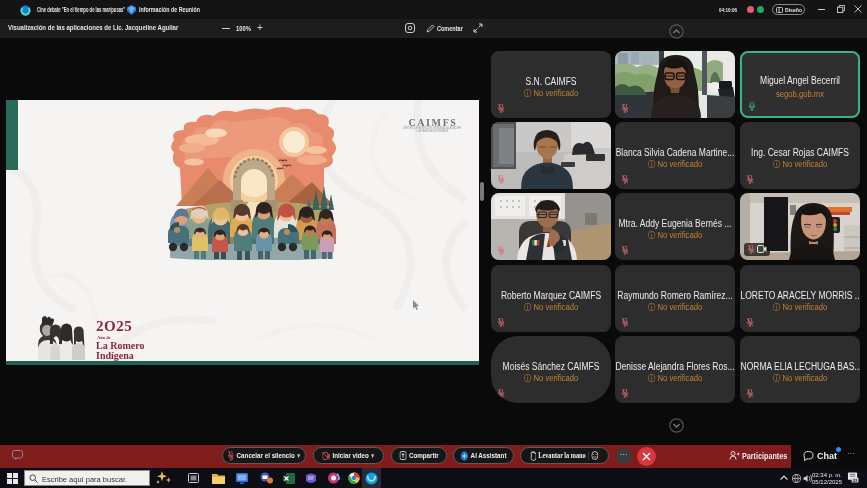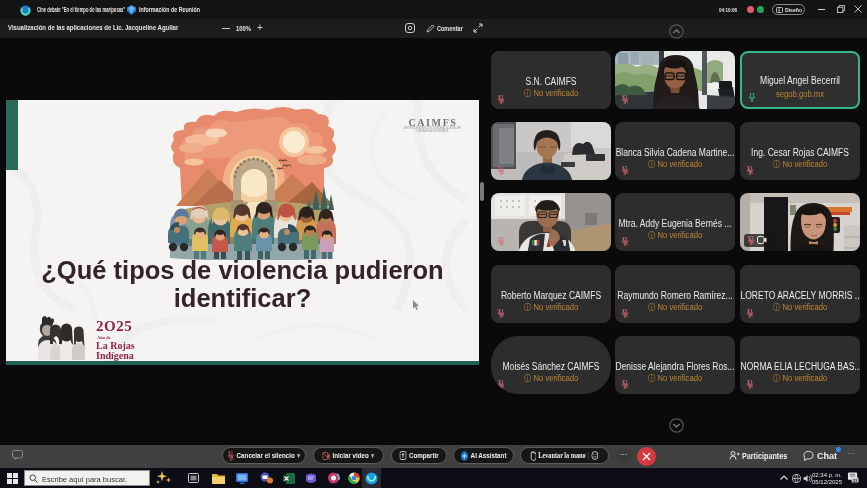--- a/index.html
+++ b/index.html
@@ -12,28 +12,28 @@
 #bar2 { position:absolute; top:19px; left:0; width:867px; height:19px; background:#1d1d1d; color:#dcdcdc; }
 #main { position:absolute; top:38px; left:0; width:867px; height:407px; background:#0a0a0a; }
 
 
 #slide { position:absolute; left:6px; top:62px; width:473px; height:265px; background:#f6f4f3; overflow:hidden;padding-left:25px; }
 #slide .greenbar { position:absolute; left:0; top:0; width:12px; height:70px; background:#2a6a5a; }
 #slide .greenline { position:absolute; left:0; bottom:0; width:473px; height:4px; background:#1f6152; }
 #headline { position:absolute; left:0; top:156px; width:473px; text-align:center; color:#35222a; font-size:25.5px; font-weight:bold; line-height:28px; }
 
 
-.tile { position:absolute; width:120px; height:58px; background:#2d2d2d; border-radius:8px; overflow:hidden; }
+.tile { position:absolute; width:120px; height:67px; background:#2d2d2d; border-radius:8px; overflow:hidden; }
 .tile .nm { position:absolute; left:-10px; right:-10px; top:25px; text-align:center; color:#ececec; font-size:10px; white-space:nowrap; transform:scaleX(0.85); transform-origin:center; }
 .tile .nv { position:absolute; left:0; right:0; top:37px; text-align:center; color:#c08631; font-size:8.5px; transform:scaleX(0.9); transform-origin:center; white-space:nowrap; }
 .mic { position:absolute; left:6px; bottom:5px; width:8px; height:9px; }
 .tile > svg[width="120"] { filter: blur(0.7px); }
 
 
-#ctrlbar { position:absolute; top:445px; left:0; width:867px; height:23px; background:#404040; }
+#ctrlbar { position:absolute; top:445px; left:0; width:791px; height:23px; background:#7f1d1d; }
 .cbtn { position:absolute; top:2px; height:17px; border:1px solid #5c5c5c; border-radius:9px; background:#161616; color:#f2f2f2; font-size:8px; font-weight:bold; display:flex; align-items:center; justify-content:center; }
 .cbtn .cin { display:flex; align-items:center; gap:3px; transform:scaleX(0.78); white-space:nowrap; }
 
 
 #taskbar { position:absolute; top:468px; left:0; width:867px; height:20px; background:#0d0d15; }
 </style>
 </head>
 <body>
 <div id="stage">
 
@@ -218,42 +218,41 @@
           <path d="M138.5 125 a6 6 0 0 1 11 0 l0.5 4 q-2 -1.5 -2.5 -3.5 a6.5 6.5 0 0 1 -7 0 q-0.5 2 -2.5 3.5 Z" fill="#2b211d"></path>
           <rect x="138" y="146" width="5" height="9" fill="#3f6b6d"></rect>
             <rect x="145" y="146" width="5" height="9" fill="#3f6b6d"></rect>
           <path d="M154 138 q0 -8 7 -8 q7 0 7 8 l0 10 l-14 0 Z" fill="#c9a0b8"></path>
           <circle cx="161" cy="131" r="5" fill="#d9a176"></circle>
           <path d="M156 129.5 a5.5 5.5 0 0 1 10 0 l0.5 4 q-2 -1.5 -2.5 -3.5 a6 6 0 0 1 -6 0 q-0.5 2 -2 3.5 Z" fill="#2e2320"></path>
           <rect x="156" y="148" width="4.5" height="7" fill="#4f6b78"></rect>
             <rect x="162" y="148" width="4.5" height="7" fill="#4f6b78"></rect>
         </g>
       </svg>
-      <div id="headline">¿Qué tipos de violencia pudieron<br>identificar?</div>
       <div id="logo2025">
         <svg class="abs" style="left:28px;top:216px" width="52" height="44" viewBox="0 0 52 44">
 
           <path d="M6 10 q4 -8 9 -4 q4 2 3 8 l-2 6 q6 2 7 10 l1 14 l-20 0 l0 -14 q0 -8 5 -10 q-4 -4 -3 -10 Z" fill="#3a3a3a"></path>
           <path d="M8 14 a5 5 0 0 1 10 0 a5 6 0 0 1 -10 0 Z" fill="#b0a8a0"></path>
           <path d="M4 32 q2 -8 10 -8 q8 0 10 8 l0 12 l-20 0 Z" fill="#e8e5e2"></path>
           <path d="M8 2 q3 -4 5 0 q3 -3 4 1 q3 -2 3 2 l-2 5 q-5 -3 -10 -1 Z" fill="#2c2c2c"></path>
           <circle cx="20" cy="16" r="4.5" fill="#9a928a"></circle>
           <path d="M16 14 a5.5 5.5 0 0 1 11 0 l1 14 l-3 0 q1 -6 -3 -8 q-4 2 -3 8 l-3 0 Z" fill="#38322e"></path>
           <path d="M17 30 q4 -4 9 0 l1 14 l-11 0 Z" fill="#d8d4d0"></path>
           <circle cx="32" cy="15" r="5" fill="#a89f96"></circle>
           <path d="M27 13 a5.5 5.5 0 0 1 11 0 l1 16 q-2 -2 -2.5 -5 q-4 3 -8 0 q-0.5 3 -2.5 5 Z" fill="#2e2a26"></path>
           <path d="M26 32 q3 -6 7 -6 q4 0 7 6 l0 12 l-14 0 Z" fill="#eceae8"></path>
           <circle cx="44" cy="16" r="4.5" fill="#b0a8a0"></circle>
           <path d="M40 14 a5 5 0 0 1 9.5 0 l1 18 q-2 -3 -2.5 -7 q-3 2 -6 0 q0 8 -2 10 Z" fill="#3a3530"></path>
           <path d="M38 31 q3 -4 7 -4 q4 0 6 4 l0 13 l-13 0 Z" fill="#d0ccc8"></path>
         </svg>
         <div class="abs" style="left:90px;top:218px;width:80px;font-family:'Liberation Serif',serif;color:#8c2444;">
           <div style="font-size:15px;font-weight:bold;letter-spacing:0.5px;">2O25</div>
           <div style="font-size:4.5px;font-weight:bold;margin:0 0 1px 1px;">Año de</div>
-          <div style="font-size:10px;font-weight:bold;line-height:10px;">La Rojas</div>
+          <div style="font-size:10px;font-weight:bold;line-height:10px;">La Romero</div>
           <div style="font-size:10px;font-weight:bold;line-height:10px;">Indígena</div>
         </div>
       </div>
     </div>
 
     <div class="abs" style="left:480px;top:144px;width:4px;height:19px;background:#7a7a7a;border-radius:2px;"></div>
 
     <svg class="abs" style="left:412px;top:262px" width="8" height="11" viewBox="0 0 8 11">
       <path d="M1 0 L1 8.5 L3 6.8 L4.4 10 L5.8 9.4 L4.4 6.3 L7 6.1 Z" fill="#8a8a8a"></path>
     </svg>

